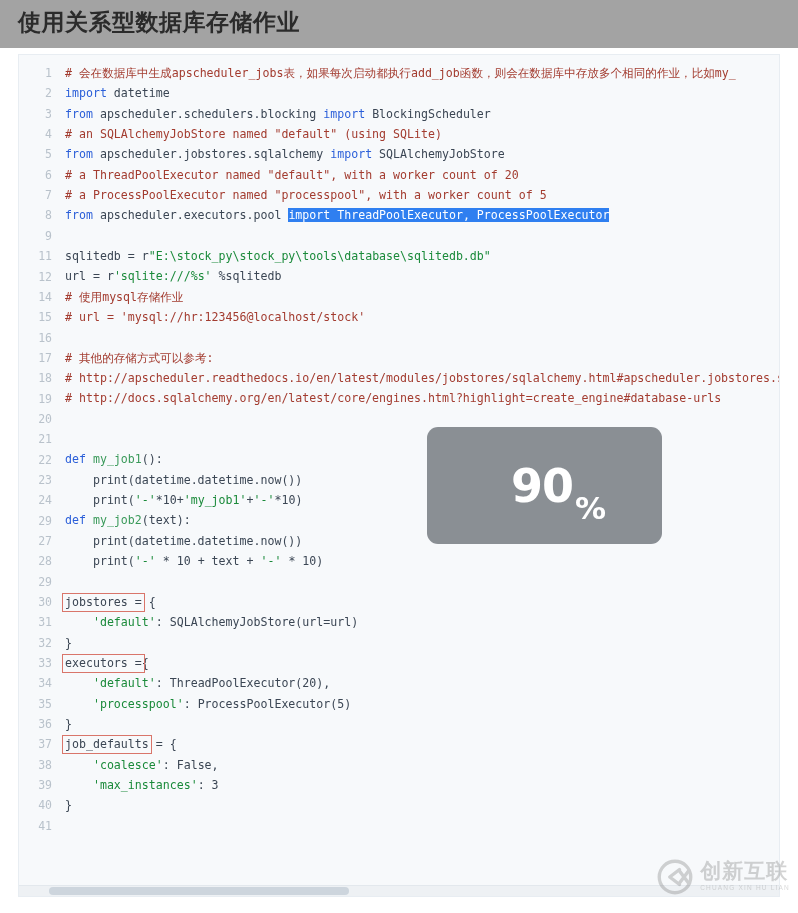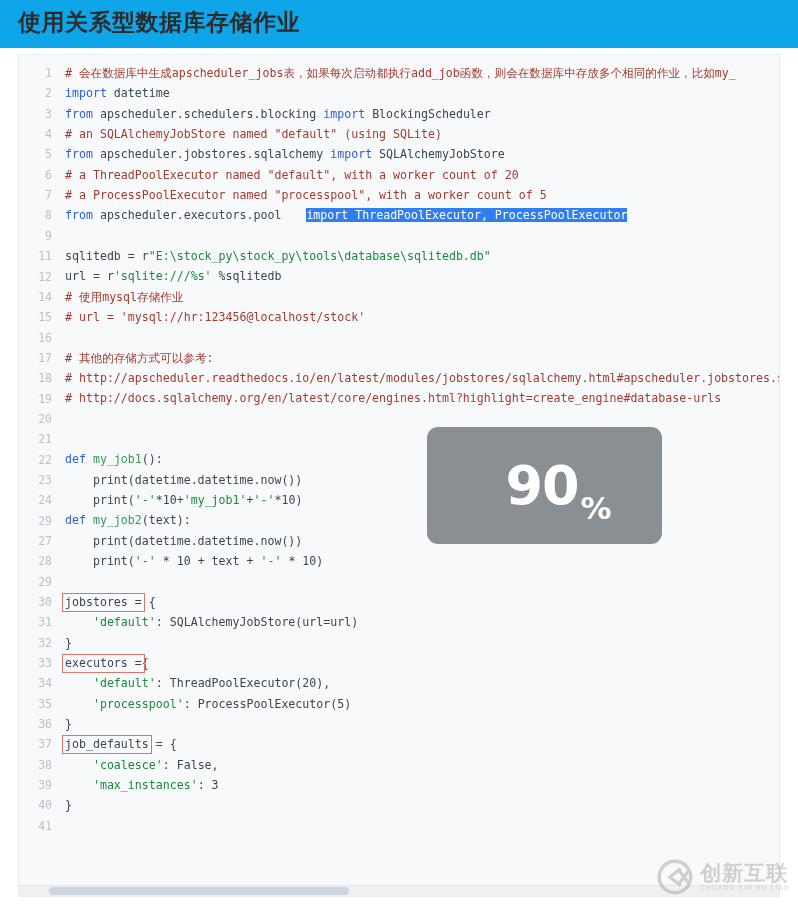--- a/index.html
+++ b/index.html
@@ -11,21 +11,21 @@
     width: 798px;
     height: 913px;
     overflow: hidden;
     font-family: "Liberation Sans", "DejaVu Sans", sans-serif;
     position: relative;
   }
 
   
   .page-header {
     padding: 8px 0 10px 18px;
-    background: #0ea5e9;
+    background: #a3a3a3;
   }
   .page-title {
     font-size: 23px;
     font-weight: bold;
     color: #2b2b2b;
     letter-spacing: 0.5px;
     line-height: 1.3;
     font-family: "DejaVu Sans", "Liberation Sans", sans-serif;
   }
 
@@ -76,21 +76,20 @@
   .c-comment  { color: #a33c30; }
   .c-kw       { color: #2b5fd9; }
   .c-str      { color: #1a8a3a; }
   .c-fn       { color: #3a9a5a; }
   .c-plain    { color: #3b4654; }
 
   
   .sel {
     background: #2f7ff0;
     color: #ffffff;
-    margin-left: 18px;
   }
 
   
   .boxed {
     outline: 1px solid #d9756a;
     outline-offset: 0px;
     background: rgba(255,255,255,0.0);
     padding: 1px 2px 2px 2px;
     margin: 0 -2px;
   }
@@ -104,21 +103,21 @@
     height: 117px;
     background: #8a8f94;
     border-radius: 11px;
     display: flex;
     align-items: center;
     justify-content: center;
     box-sizing: border-box;
   }
   .progress-badge .pct-num {
     color: #ffffff;
-    font-size: 54px;
+    font-size: 46px;
     font-weight: bold;
     line-height: 1;
     letter-spacing: -1px;
     font-family: "DejaVu Sans", "Liberation Sans", sans-serif;
     margin-left: 28px;
   }
   .progress-badge .pct-sign {
     color: #ffffff;
     font-size: 31px;
     font-weight: bold;
@@ -145,21 +144,21 @@
     margin-right: 7px;
     flex: none;
   }
   .wm-text-block { display: flex; flex-direction: column; justify-content: center; }
   .wm-cn {
     font-size: 21px;
     font-weight: bold;
     color: #7b7b7b;
     letter-spacing: 1px;
     line-height: 1.05;
-    font-family: Liberation Sans, sans-serif;
+    font-family: Liberation Mono, monospace;
   }
   .wm-en {
     font-size: 6.5px;
     color: #8d8d8d;
     letter-spacing: 1.2px;
     line-height: 1.3;
     font-family: "Liberation Sans", sans-serif;
   }
 
   

